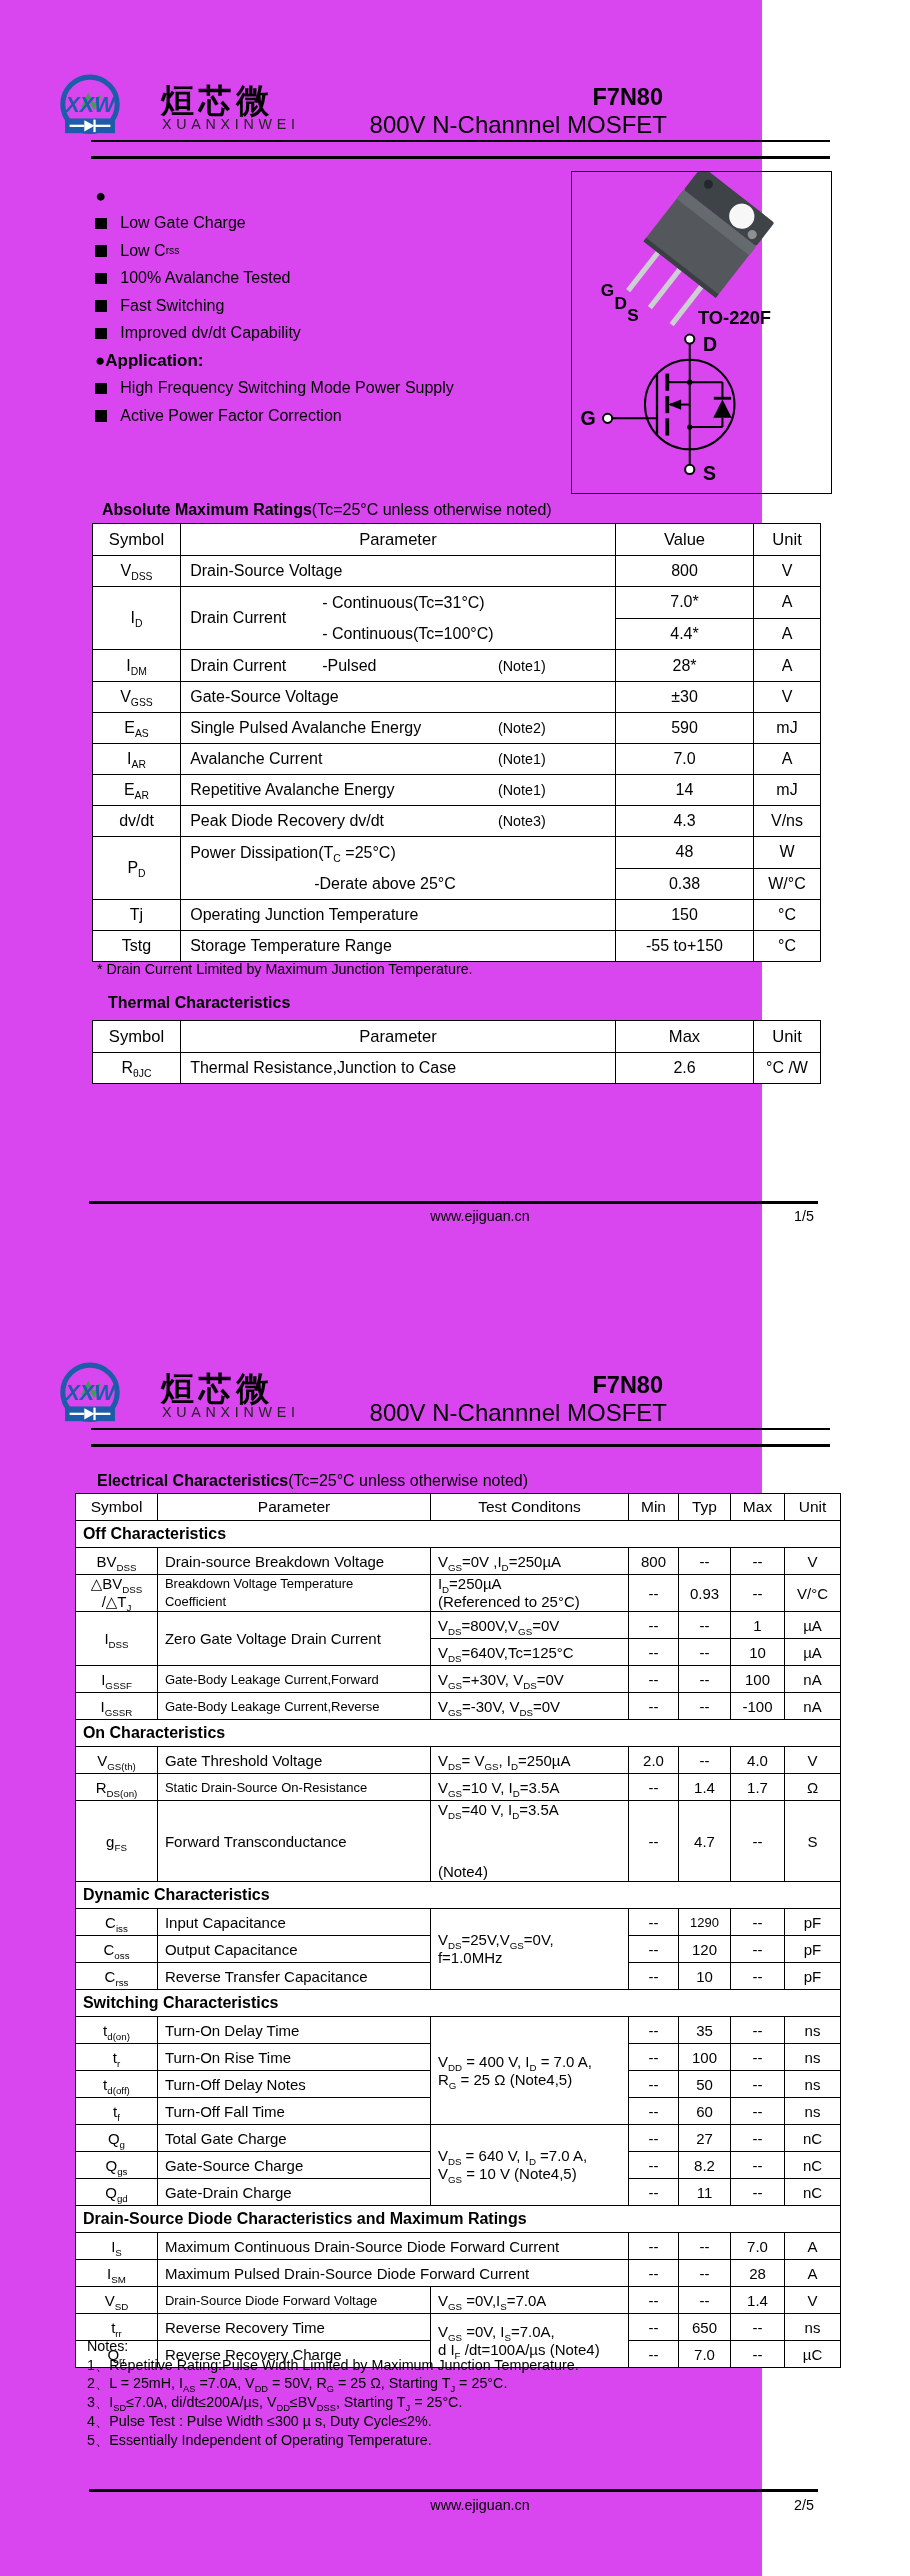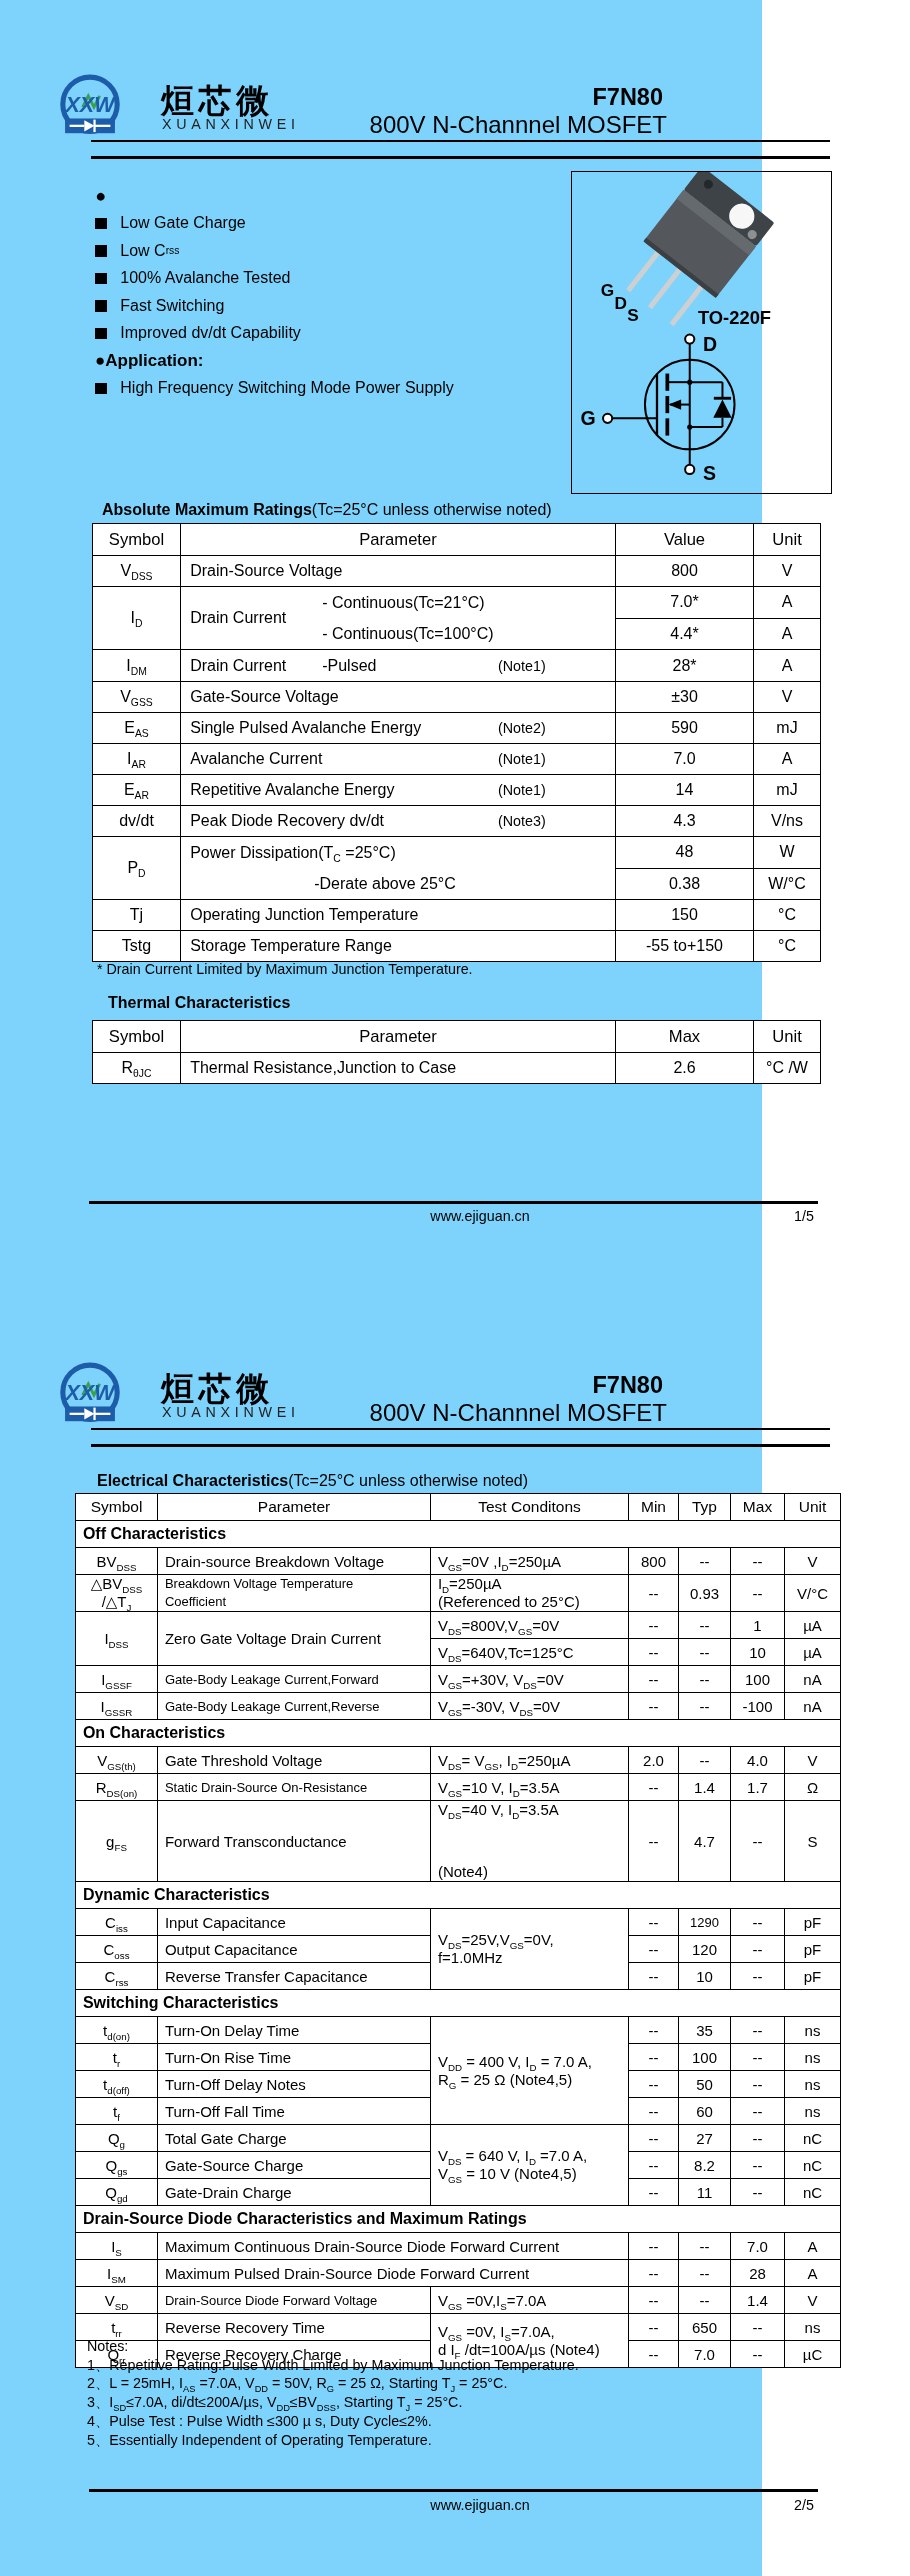--- a/index.html
+++ b/index.html
@@ -1,21 +1,21 @@
 <!DOCTYPE html>
 <html style="font-size:9.2px"><head>
 <meta charset="utf-8">
 <style>
   html,body{margin:0;padding:0;}
   body{
     width:910px;height:2576px;background:#ffffff;color:#000;
     font-family:"Liberation Sans","DejaVu Sans",sans-serif;
     position:relative;overflow:hidden;
   }
-  .page{position:absolute;left:0;width:762px;height:1288px;background:#7dd3fc;text-decoration:underline;}
+  .page{position:absolute;left:0;width:762px;height:1288px;background:#d946ef;text-decoration:underline;}
   #page1{top:0;}
   #page2{top:1288px;}
 
   
   .logo-svg{position:absolute;left:56px;top:72px;width:68px;height:68px;}
   .hdr-cn{position:absolute;left:161px;top:79px;font-size:33px;font-weight:bold;letter-spacing:4.6px;white-space:nowrap;}
   .hdr-en{position:absolute;left:162px;top:116px;font-size:14.3px;letter-spacing:4.7px;color:#222;white-space:nowrap;}
   .hdr-part{position:absolute;right:99px;top:84px;font-size:23.5px;font-weight:bold;}
   .hdr-sub{position:absolute;right:95px;top:111px;font-size:24px;white-space:nowrap;}
   .rule-a{position:absolute;left:91px;top:140px;width:739px;height:1.7px;background:#000;}
@@ -106,20 +106,21 @@
         <div class="feat">100% Avalanche Tested</div>
         <div class="feat">Fast Switching</div>
         <div class="feat">Improved dv/dt Capability</div>
       </div>
     <div class="app-head">
         <span>●</span>
         <span>Application:</span>
       </div>
     <div>
         <div class="feat">High Frequency Switching Mode Power Supply</div>
+        <div class="feat">Active Power Factor Correction</div>
       </div>
   </div>
 
   <div class="pkg">
     <svg width="259" height="321" viewBox="0 0 451 559">
 
       <g transform="translate(228,118) rotate(38)">
         <line x1="-48" y1="50" x2="-48" y2="150" stroke="#cdd0d2" stroke-width="9"></line>
         <line x1="0" y1="50" x2="0" y2="150" stroke="#cdd0d2" stroke-width="9"></line>
         <line x1="48" y1="50" x2="48" y2="150" stroke="#cdd0d2" stroke-width="9"></line>
@@ -191,21 +192,21 @@
           <td class="pl">Drain-Source Voltage</td>
           <td>800</td>
           <td>V</td>
         </tr>
         <tr>
           <td rowspan="2">I<sub>D</sub></td>
           <td rowspan="2" class="pl">
             <div class="split">
               <span class="lcol">Drain Current</span>
               <span class="rcol">
-                <span class="ln">- Continuous(Tc=21°C)</span>
+                <span class="ln">- Continuous(Tc=31°C)</span>
                 <span class="ln">- Continuous(Tc=100°C)</span>
               </span>
             </div>
           </td>
           <td>7.0*</td>
           <td>A</td>
         </tr>
         <tr>
           <td>4.4*</td>
           <td>A</td>

